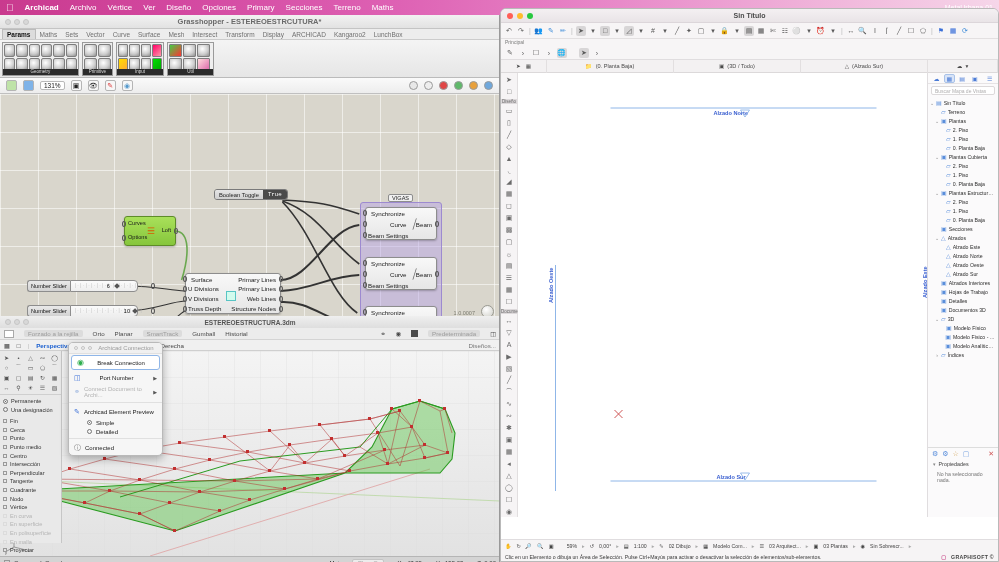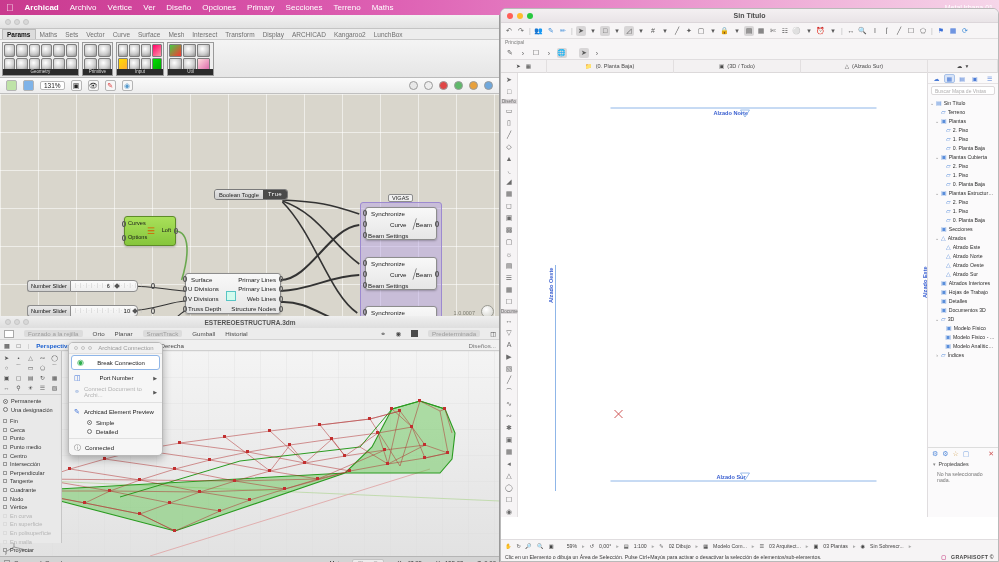--- a/index.html
+++ b/index.html
@@ -207,20 +207,21 @@
   </div>
 
   <div class="ghwin">
 
     <div class="ghtitle">
       <div class="dots">
         <span class="dot"></span>
         <span class="dot"></span>
         <span class="dot"></span>
       </div>
+      <div class="t">Grasshopper - ESTEREOESTRCUTURA*</div>
     </div>
 
     <div class="ghtabs">
       <span class="ghtab active">Params</span>
       <span class="ghtab">Maths</span>
       <span class="ghtab">Sets</span>
       <span class="ghtab">Vector</span>
       <span class="ghtab">Curve</span>
       <span class="ghtab">Surface</span>
       <span class="ghtab">Mesh</span>

